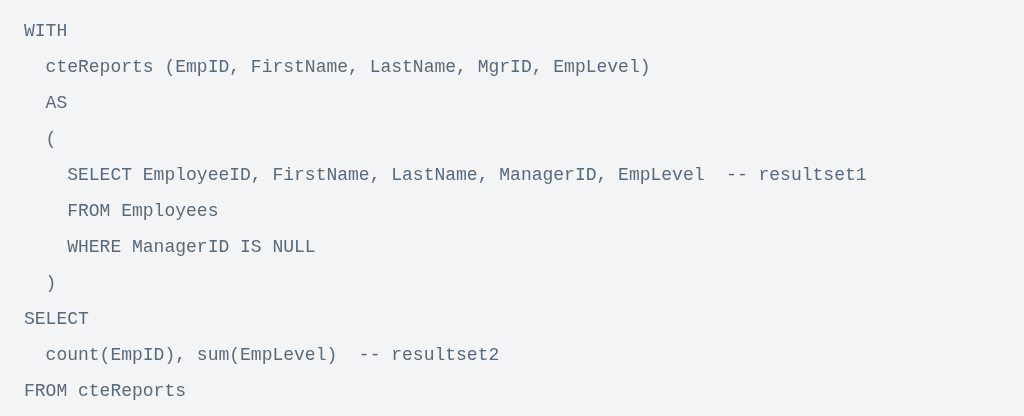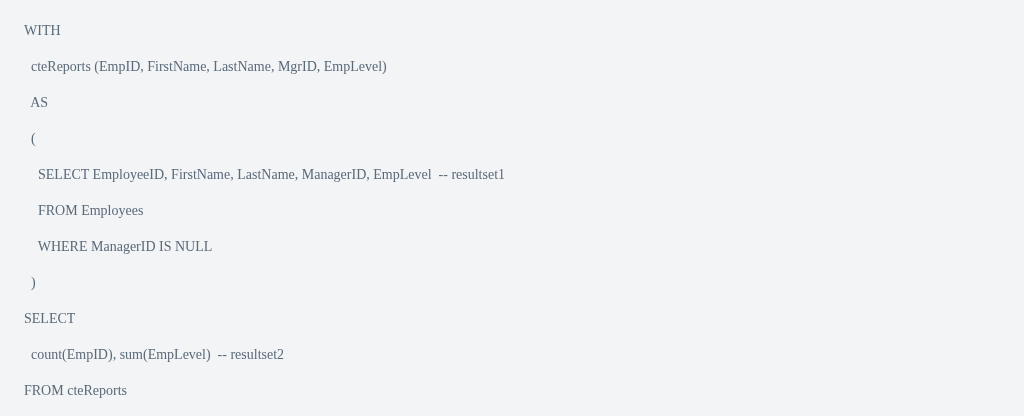--- a/index.html
+++ b/index.html
@@ -9,22 +9,22 @@
   .screen {
     width: 1024px;
     height: 416px;
     background: #f2f4f6;
     overflow: hidden;
     box-sizing: border-box;
   }
   .code-block {
     margin: 0;
     padding: 13px 0 0 24px;
-    font-family: Liberation Serif, serif;
-    font-size: 14px;
+    font-family: Liberation Mono, monospace;
+    font-size: 18px;
     line-height: 36px;
     color: #5a6a79;
     white-space: pre;
   }
   .code-line {
     height: 36px;
     white-space: pre;
   }
 </style>
 </head>

